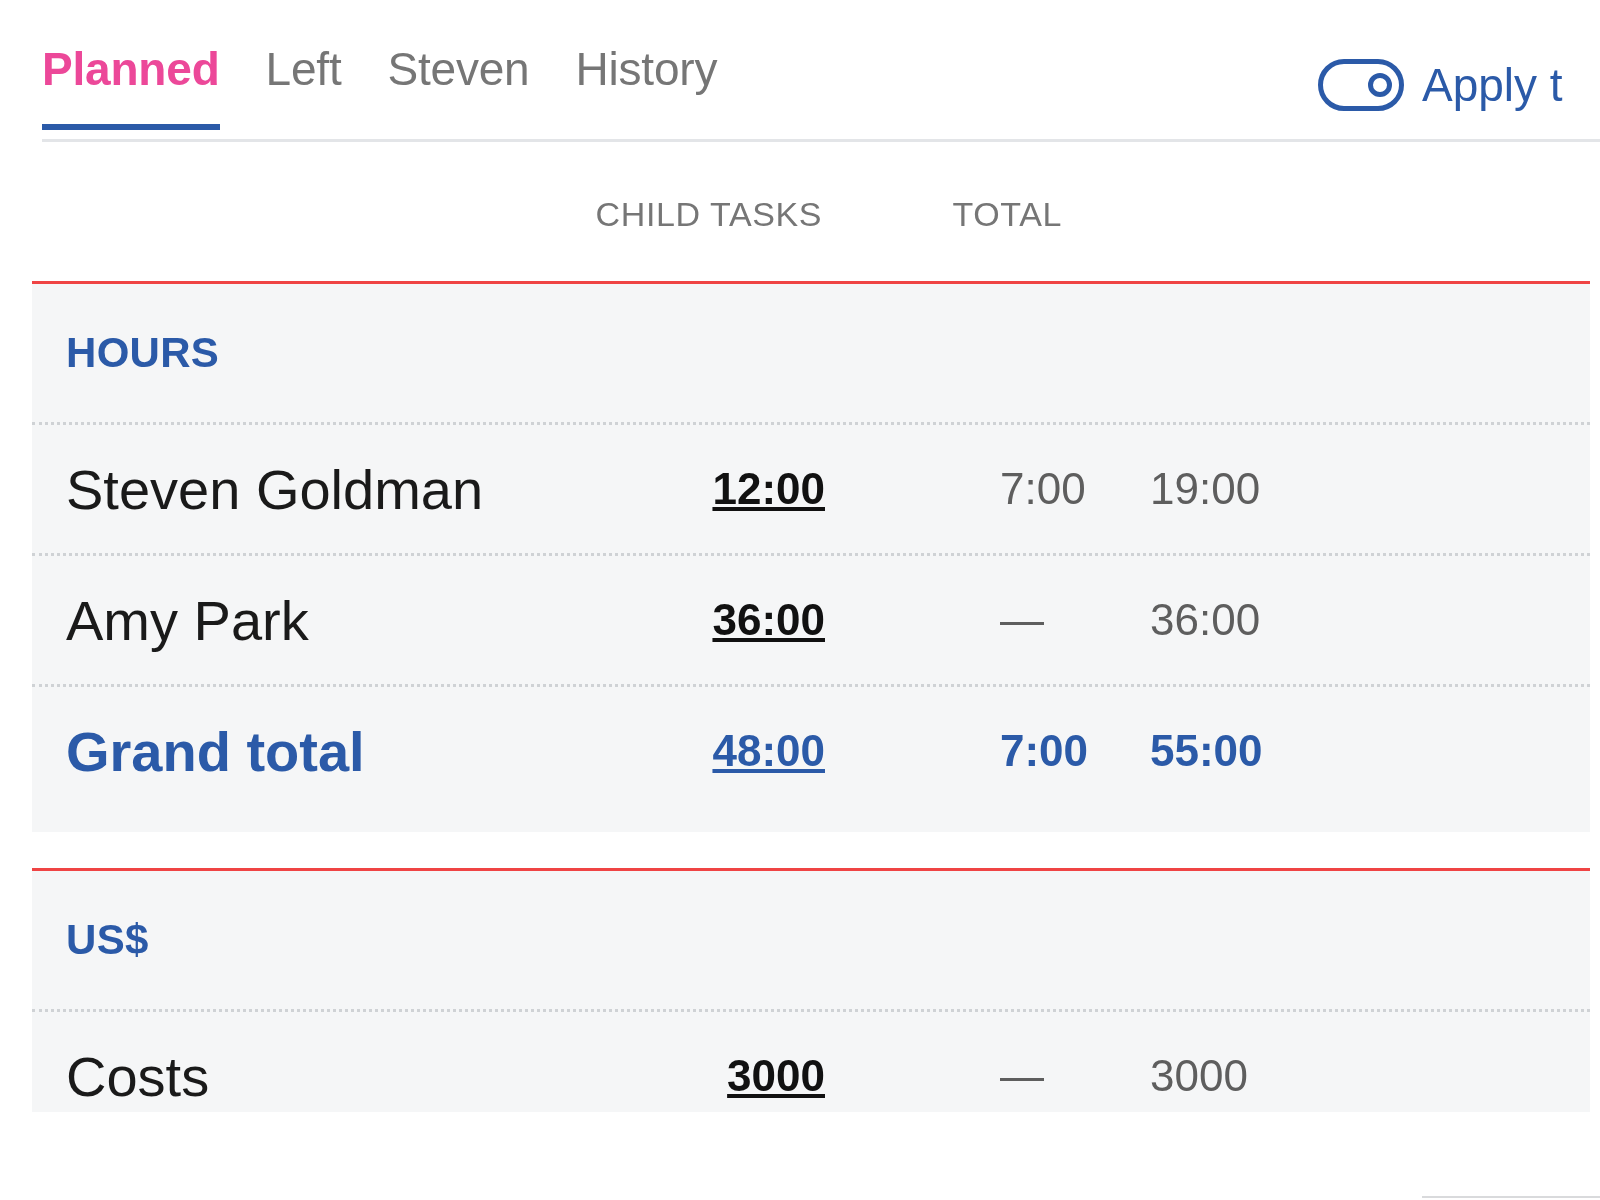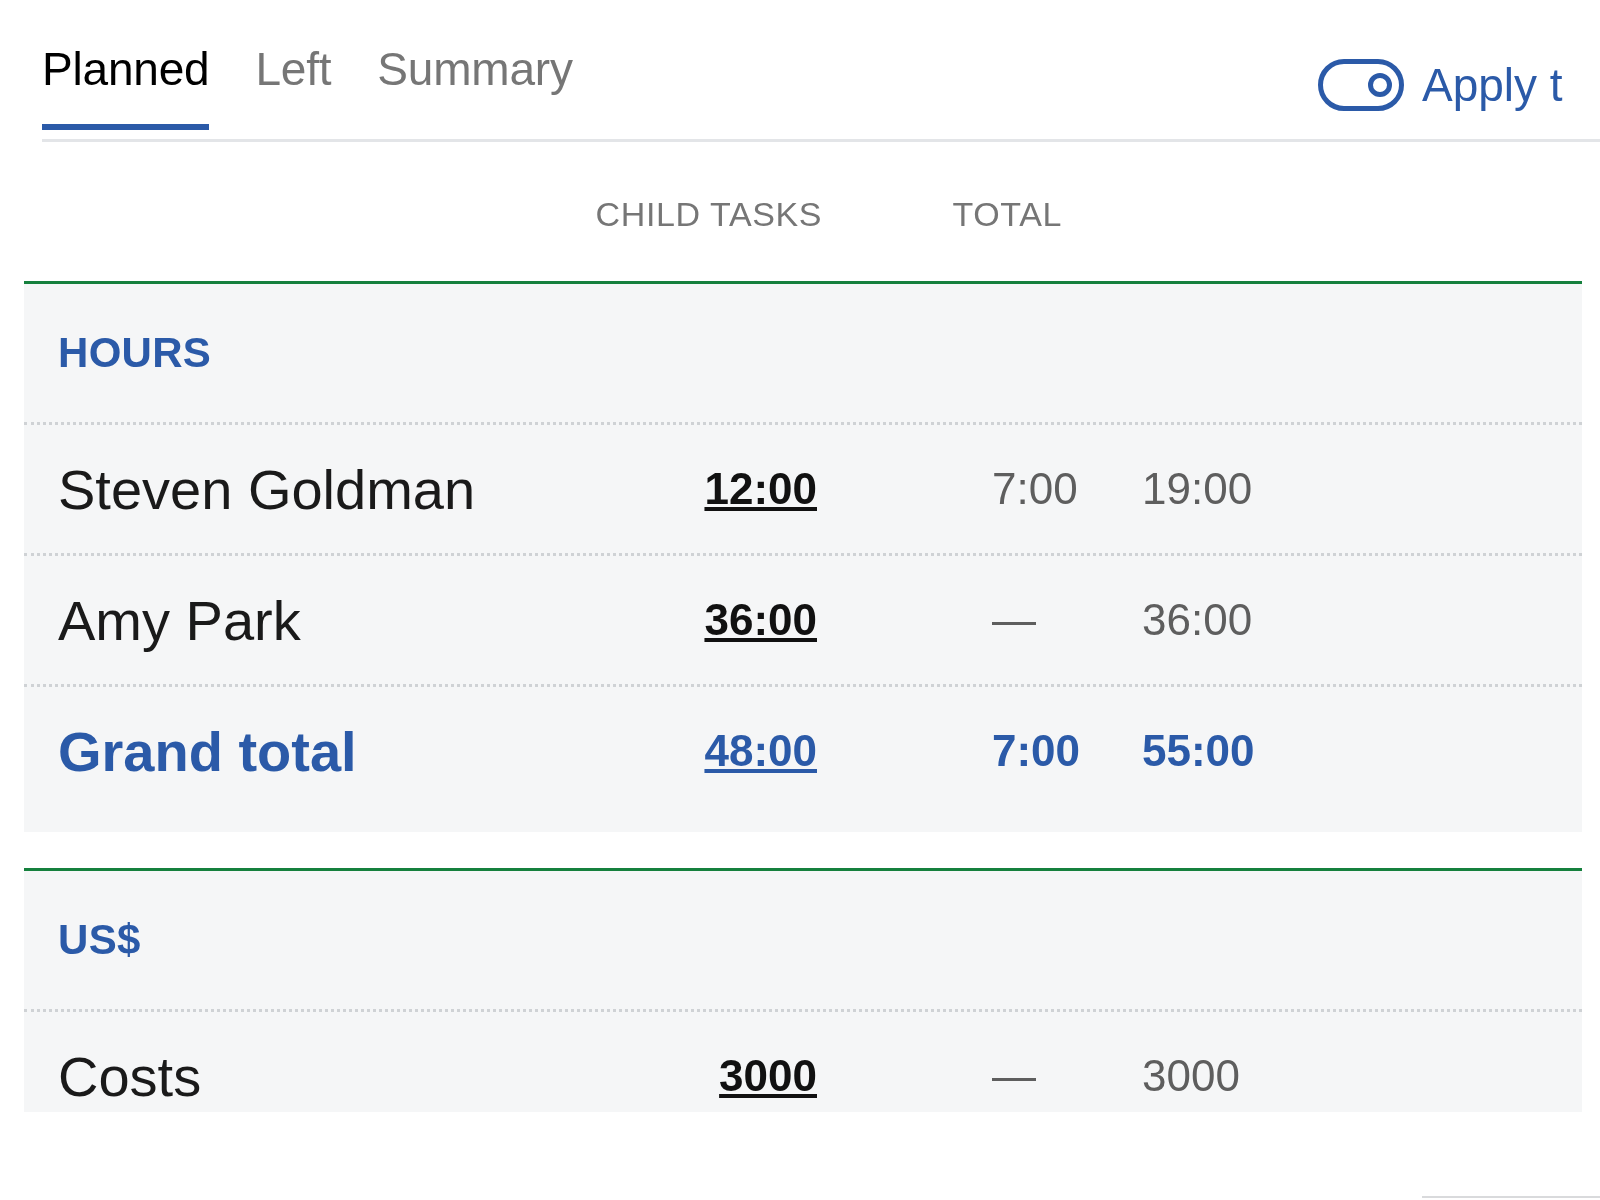--- a/index.html
+++ b/index.html
@@ -50,22 +50,22 @@
     padding: 0 30px 0 0;
     margin-right: 16px;
     position: relative;
     line-height: 1;
     padding-bottom: 4px;
     cursor: pointer;
     user-select: none;
   }
   .tab:first-child { margin-left: 0; }
   .tab.active {
-    color: #000000;
-    font-weight: normal;
+    color: #ec4899;
+    font-weight: bold;
   }
   .tab.active::after {
     content: "";
     position: absolute;
     left: 0;
     right: 30px;
     bottom: -34px;
     height: 6px;
     background: #2b5aa8;
   }
@@ -146,24 +146,24 @@
   .ch-text {
     font-size: 34px;
     letter-spacing: 0.6px;
     color: #767676;
     text-transform: uppercase;
   }
 
   
   .panel {
     position: absolute;
-    left: 24px;
+    left: 32px;
     width: 1558px;
     background: #f5f6f7;
-    border-top: 3px solid #15803d;
+    border-top: 3px solid #ef4444;
     box-sizing: border-box;
   }
   #panel-hours { top: 281px; height: 551px; }
   #panel-money { top: 868px; height: 244px; }
 
   .section-title {
     font-size: 42px;
     font-weight: bold;
     color: #2b5aa8;
     letter-spacing: 0.3px;
@@ -234,21 +234,22 @@
   }
 </style>
 </head>
 <body>
 
 <div class="tabbar">
   <div class="tabbar-rule"></div>
   <div class="tabs">
       <div class="tab active">Planned</div>
       <div class="tab">Left</div>
-      <div class="tab">Summary</div>
+      <div class="tab">Steven</div>
+      <div class="tab">History</div>
     </div>
 
   <div class="apply-group">
     <div class="toggle">
       <div class="knob"></div>
     </div>
     <div class="apply-label">Apply t</div>
   </div>
 </div>
 

